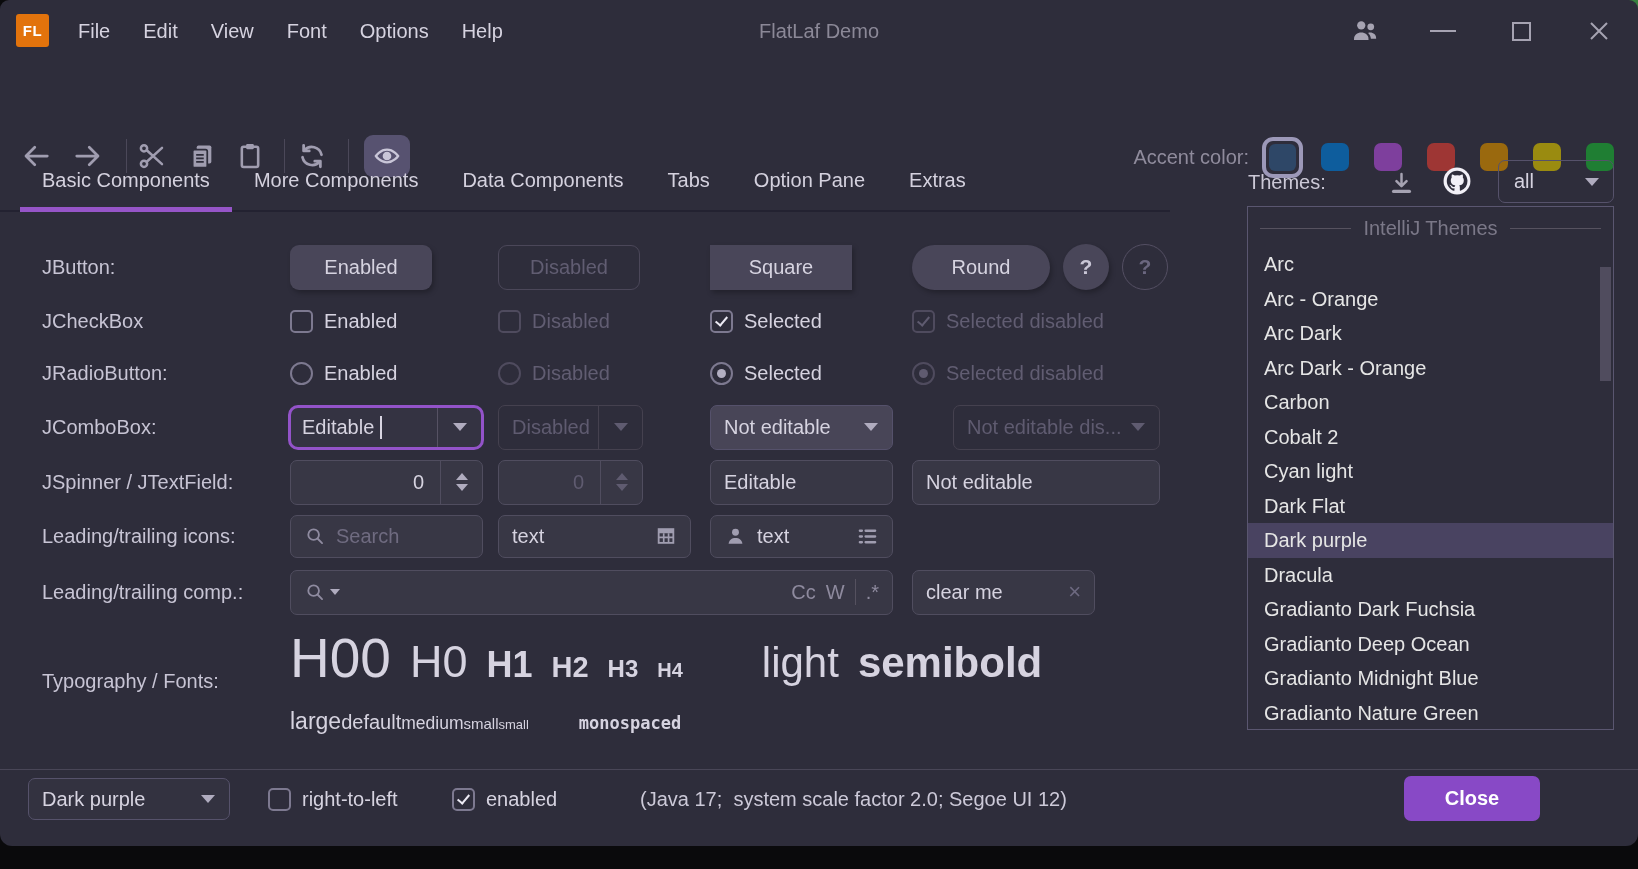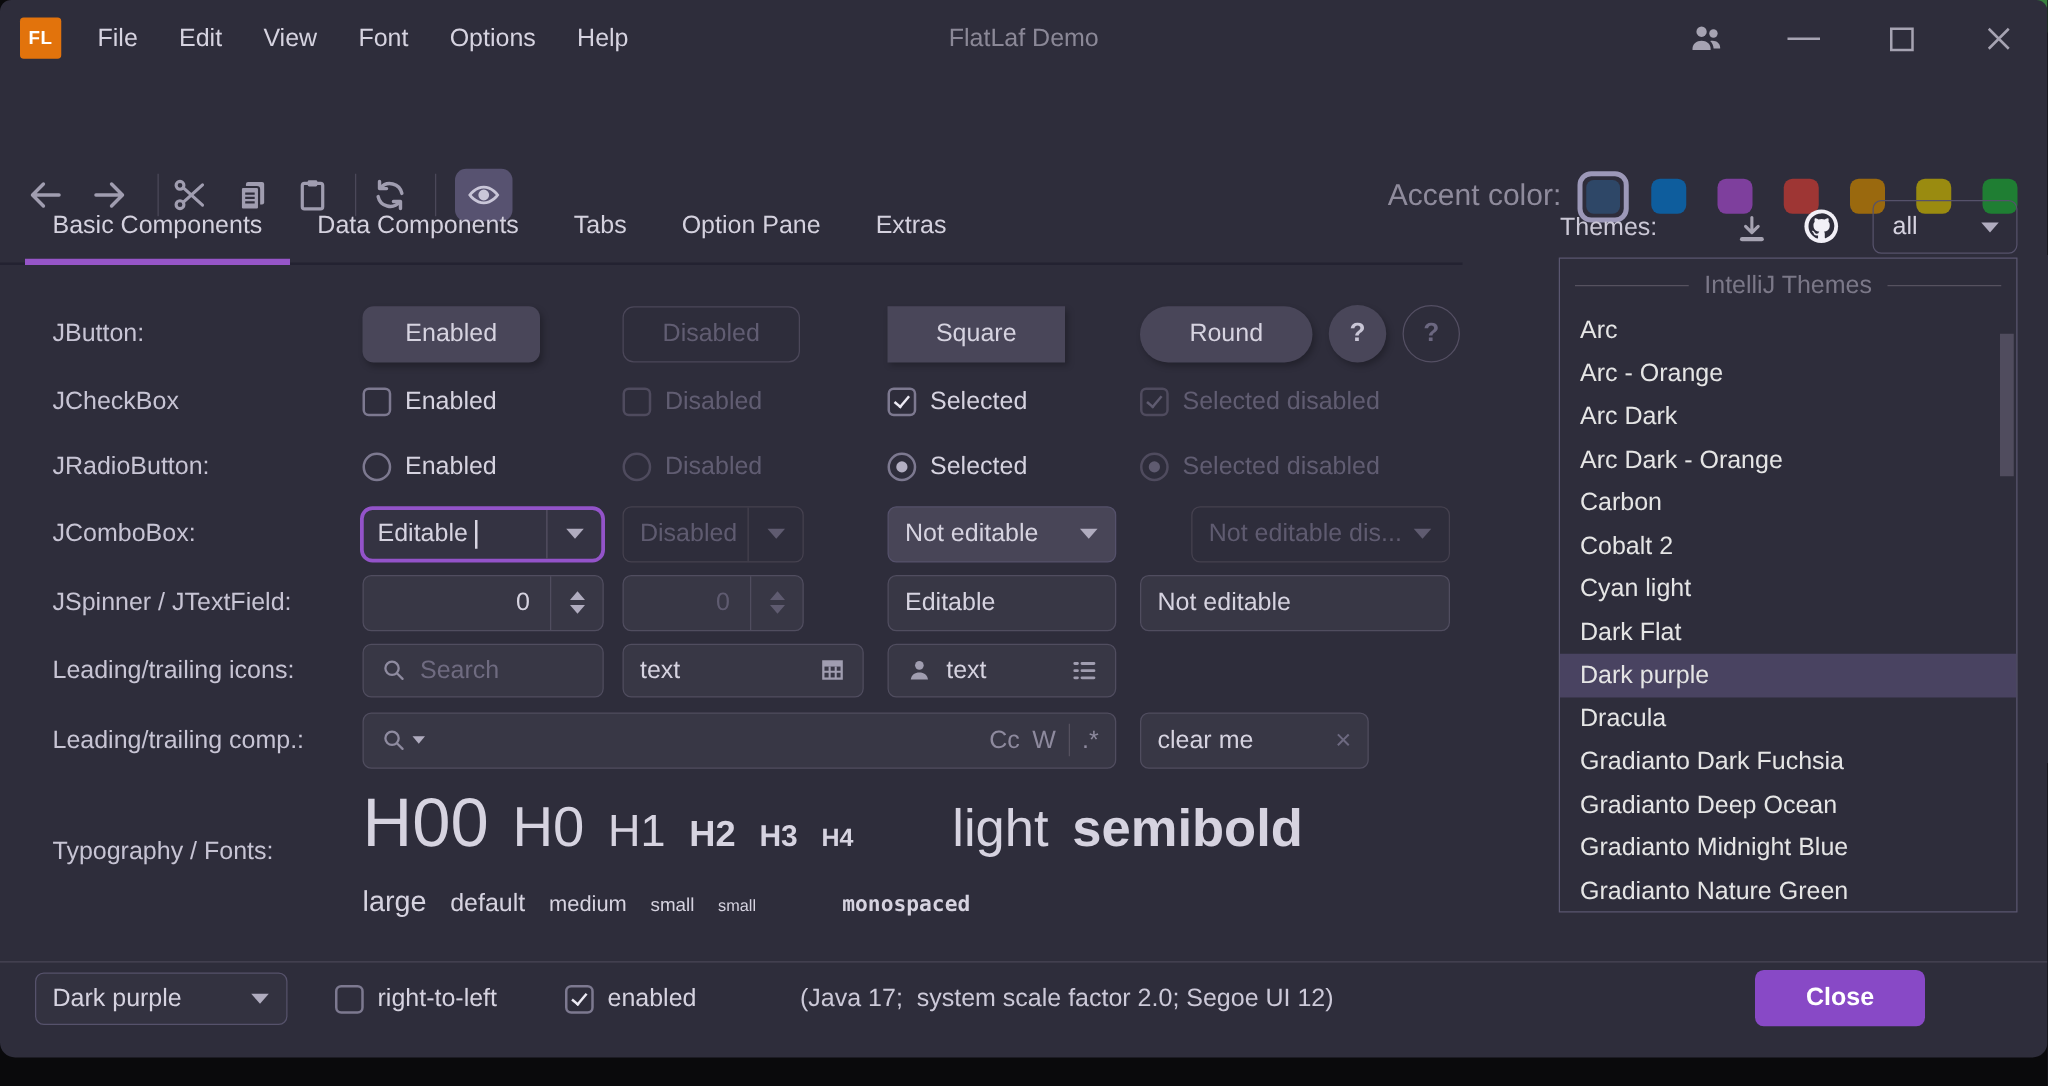--- a/index.html
+++ b/index.html
@@ -18,21 +18,21 @@
   .winbtn{width:78px;height:62px;display:flex;align-items:center;justify-content:center;color:#a6a3b2}
   .min-glyph{width:26px;height:2px;background:#a6a3b2}
   .max-glyph{width:19px;height:19px;border:2px solid #a6a3b2}
 
   
   .toolbar{position:absolute;top:62px;left:0;right:0;height:66px}
   .tbi{position:absolute;top:78px;width:32px;height:32px;display:flex;align-items:center;justify-content:center}
   .tsep{position:absolute;top:77px;width:1px;height:34px;background:#4b4859}
   .eyebtn{position:absolute;left:364px;top:73px;width:46px;height:42px;background:#575270;border-radius:9px;display:flex;align-items:center;justify-content:center}
   .accent{position:absolute;right:24px;top:66px;height:58px;display:flex;align-items:center;gap:25px}
-  .accent-label{color:#8f8b9c;font-size:24px;margin-right:-5px}
+  .accent-label{color:#8f8b9c;font-size:20px;margin-right:-5px}
   .swatch{width:28px;height:28px;border-radius:7px}
   .swatch-ring{border:4px solid #9c98b8;border-radius:11px;padding:3px;display:flex;margin:-7px -7px}
   .swatch-ring .swatch{width:27px;height:27px;border-radius:6px}
 
   
   .tabbar{position:absolute;top:150px;left:0;width:1170px;height:62px;border-bottom:2px solid #232231;display:flex;padding-left:20px}
   .tab{position:relative;height:60px;display:flex;align-items:center;padding:0 22px;font-size:20px;color:#d4d1de}
   .tab.active::after{content:"";position:absolute;left:0;right:0;bottom:-2px;height:5px;background:#9655c8}
 
   
@@ -96,27 +96,27 @@
   .dimtri .down{border-top-color:#5f5b70}
   .sp-input{text-align:right;padding-right:8px}
   .match{color:#8e8a9e;font-weight:normal;font-size:20px}
   .vline{width:1px;height:26px;background:#55515f}
   .clear-x{color:#6d6980;font-size:22px}
 
   
   .spec{position:absolute;left:290px;top:626px;display:flex;align-items:baseline;gap:19px;color:#d6d3e0}
   .h00{font-size:55px;font-weight:400}
   .h0{font-size:45px;font-weight:400}
-  .h1{font-size:36px;font-weight:400}
+  .h1{font-size:36px;font-weight:700}
   .h2{font-size:29px;font-weight:700}
   .h3{font-size:24px;font-weight:700}
   .h4{font-size:20px;font-weight:700}
   .wlight{font-size:42px;font-weight:300;margin-left:60px}
   .wsemi{font-size:42px;font-weight:700}
-  .sizes{position:absolute;left:290px;top:708px;display:flex;align-items:baseline;gap:19px;color:#d6d3e0}
+  .sizes{position:absolute;left:290px;top:708px;display:flex;align-items:baseline;color:#d6d3e0}
   .s-large{font-size:23px}.s-def{font-size:20px}.s-med{font-size:17.5px}.s-small{font-size:15px}.s-mini{font-size:13px}
   .s-mono{font-family:"DejaVu Sans Mono",monospace;font-size:17px;font-weight:700;margin-left:50px}
 
   
   .statussep{position:absolute;left:0;right:0;top:769px;height:1px;background:#494657}
   .status-combo{position:absolute;left:28px;top:778px;width:202px;height:42px;background:#333240;border:1px solid #56526b;border-radius:7px;display:flex;align-items:center;padding-left:13px;font-size:20px;color:#d6d3e0}
   .rtl-check{position:absolute;left:268px;top:778px;height:42px}
   .en-check{position:absolute;left:452px;top:778px;height:42px}
   .status-info{position:absolute;left:640px;top:778px;height:42px;display:flex;align-items:center;font-size:20px;color:#ccc9d8;white-space:pre}
   .close-btn{position:absolute;left:1404px;top:776px;width:136px;height:45px;background:#8849c6;border-radius:7px;display:flex;align-items:center;justify-content:center;color:#fff;font-size:20px;font-weight:bold}
@@ -222,20 +222,21 @@
         <span class="swatch" style="background-color: rgb(126, 63, 157);"></span>
         <span class="swatch" style="background-color: rgb(158, 54, 52);"></span>
         <span class="swatch" style="background-color: rgb(154, 105, 14);"></span>
         <span class="swatch" style="background-color: rgb(154, 139, 16);"></span>
         <span class="swatch" style="background-color: rgb(31, 126, 51);"></span>
       </div>
     </div>
 
     <div class="tabbar">
       <div class="tab active">Basic Components</div>
+      <div class="tab">More Components</div>
       <div class="tab">Data Components</div>
       <div class="tab">Tabs</div>
       <div class="tab">Option Pane</div>
       <div class="tab">Extras</div>
     </div>
 
     <div class="themes-label">Themes:</div>
     <div class="dl-icon">
       <svg width="27" height="27" viewBox="0 0 24 24" fill="none" stroke="#a6a3b2" stroke-width="2.2" stroke-linecap="round" stroke-linejoin="round">
           <path d="M12 3.5V14M7.5 9.8 12 14.3l4.5-4.5"></path>

